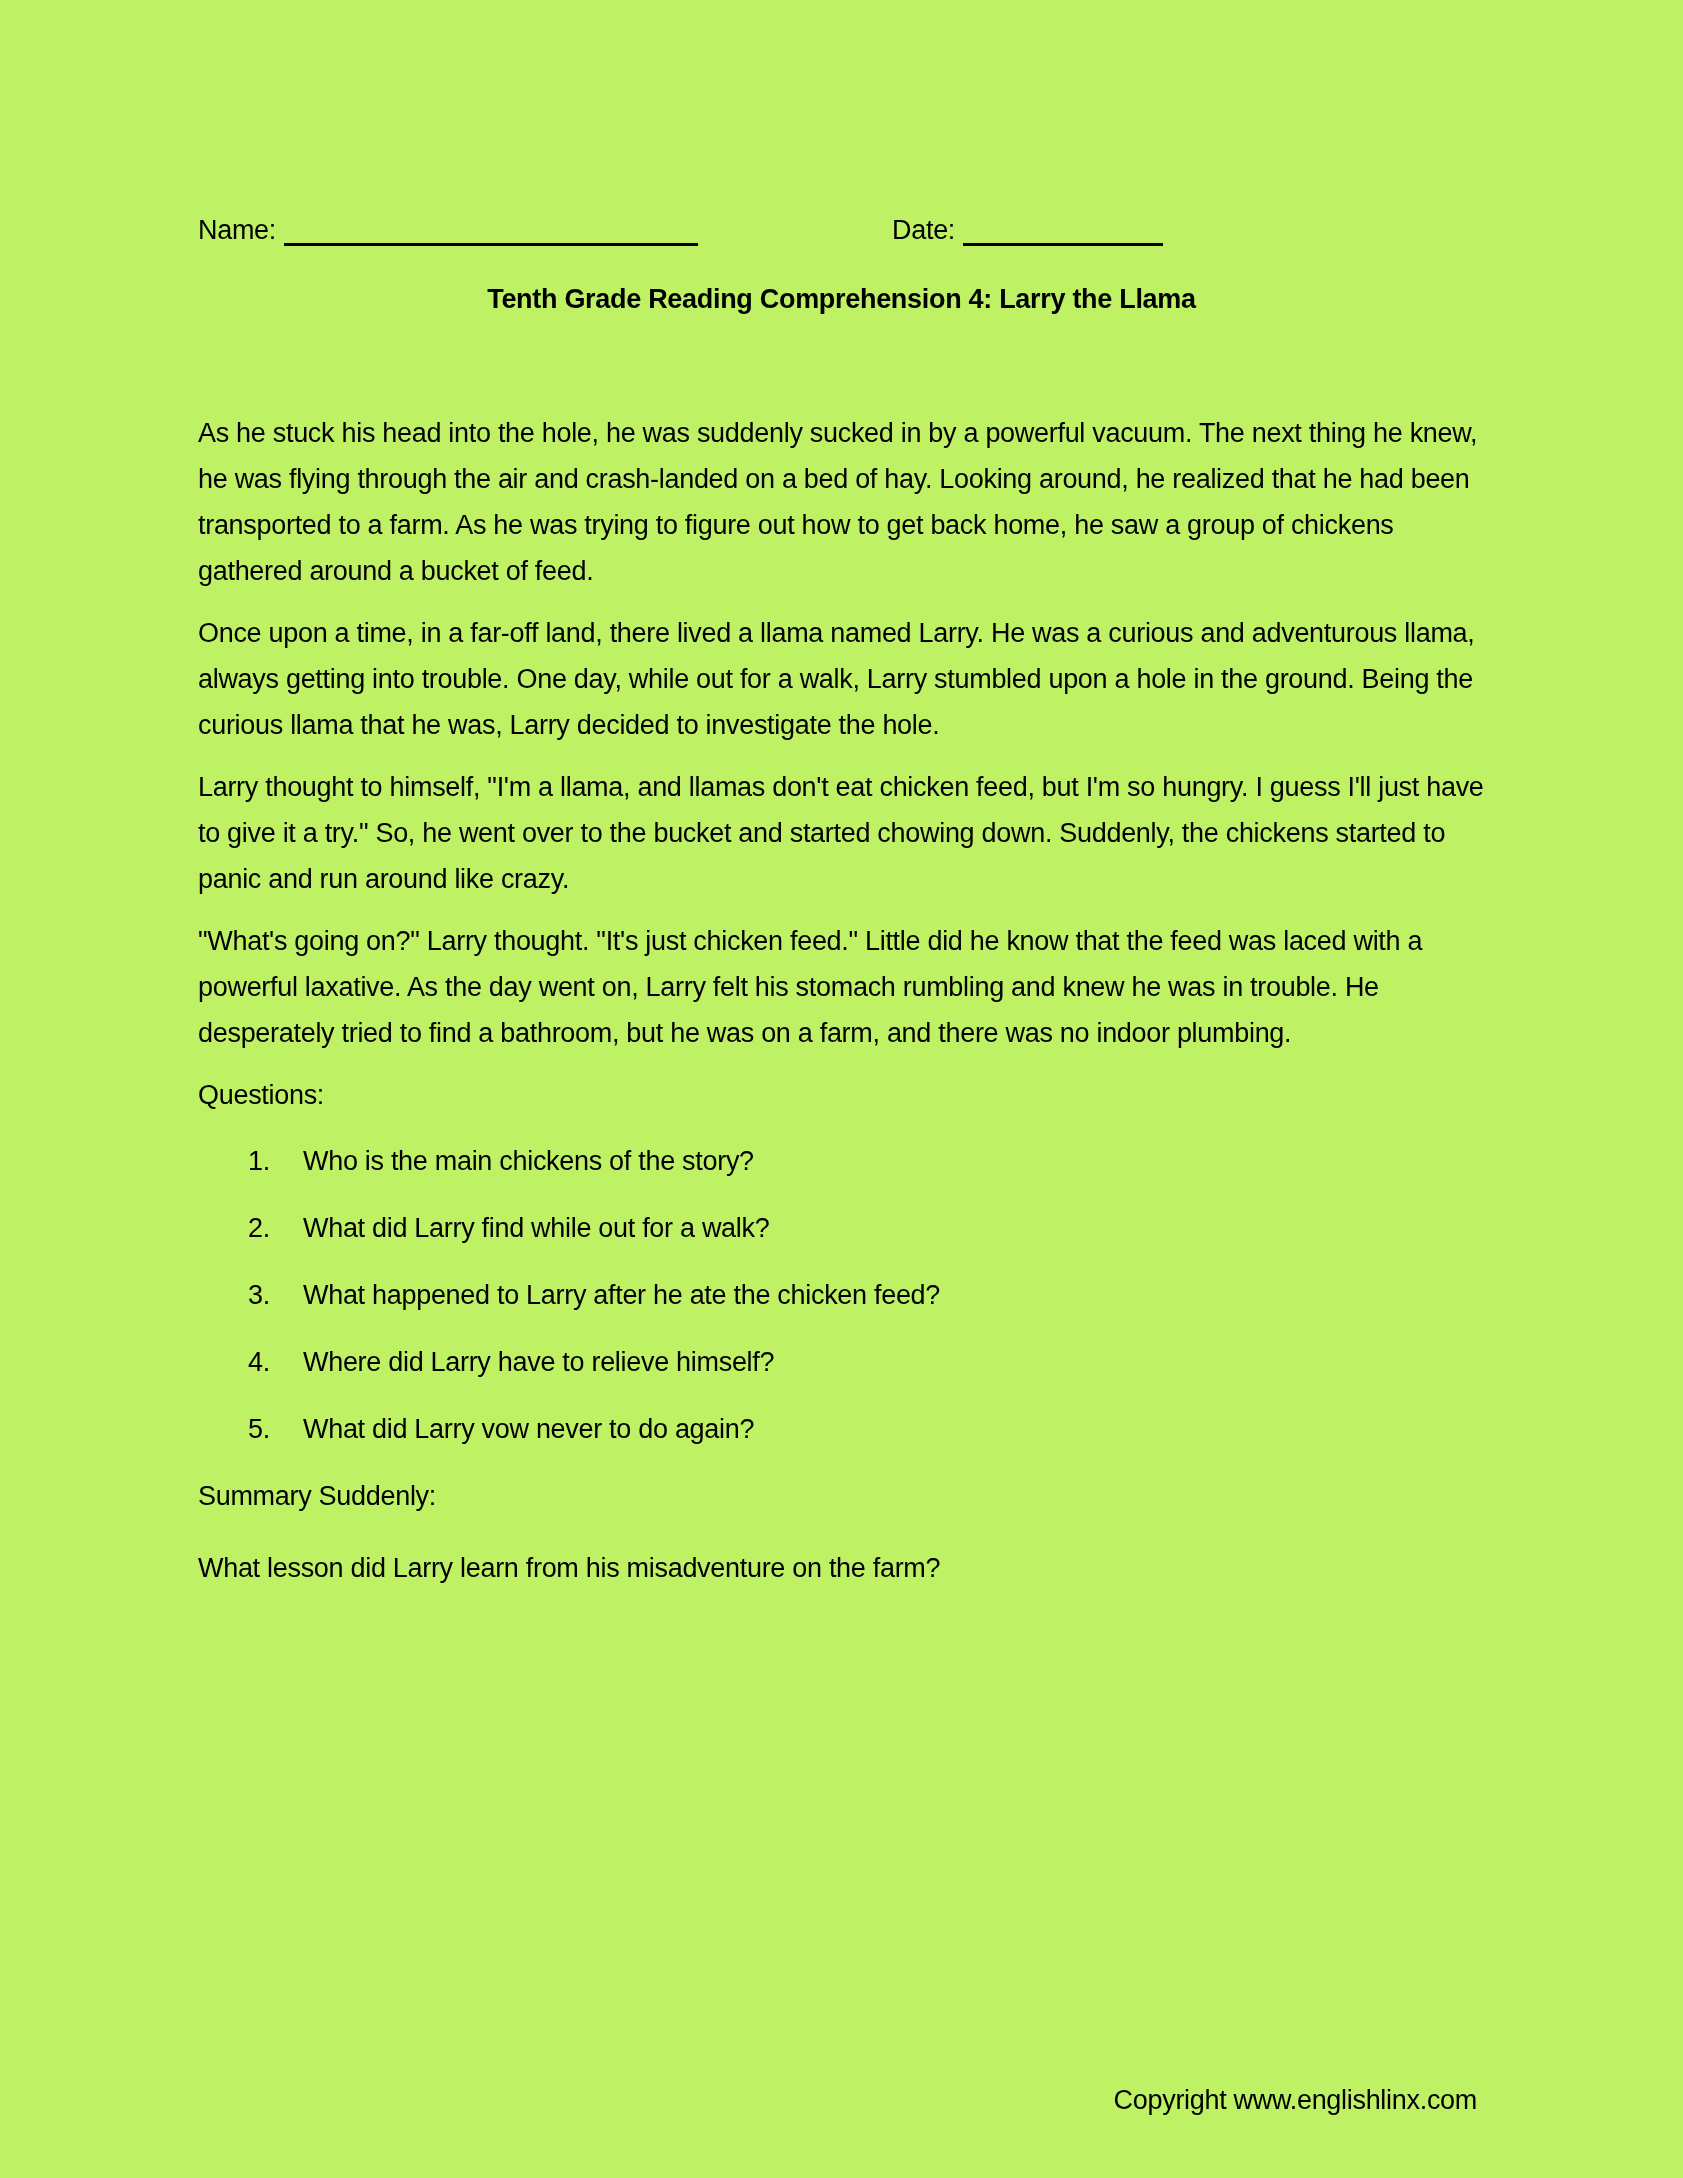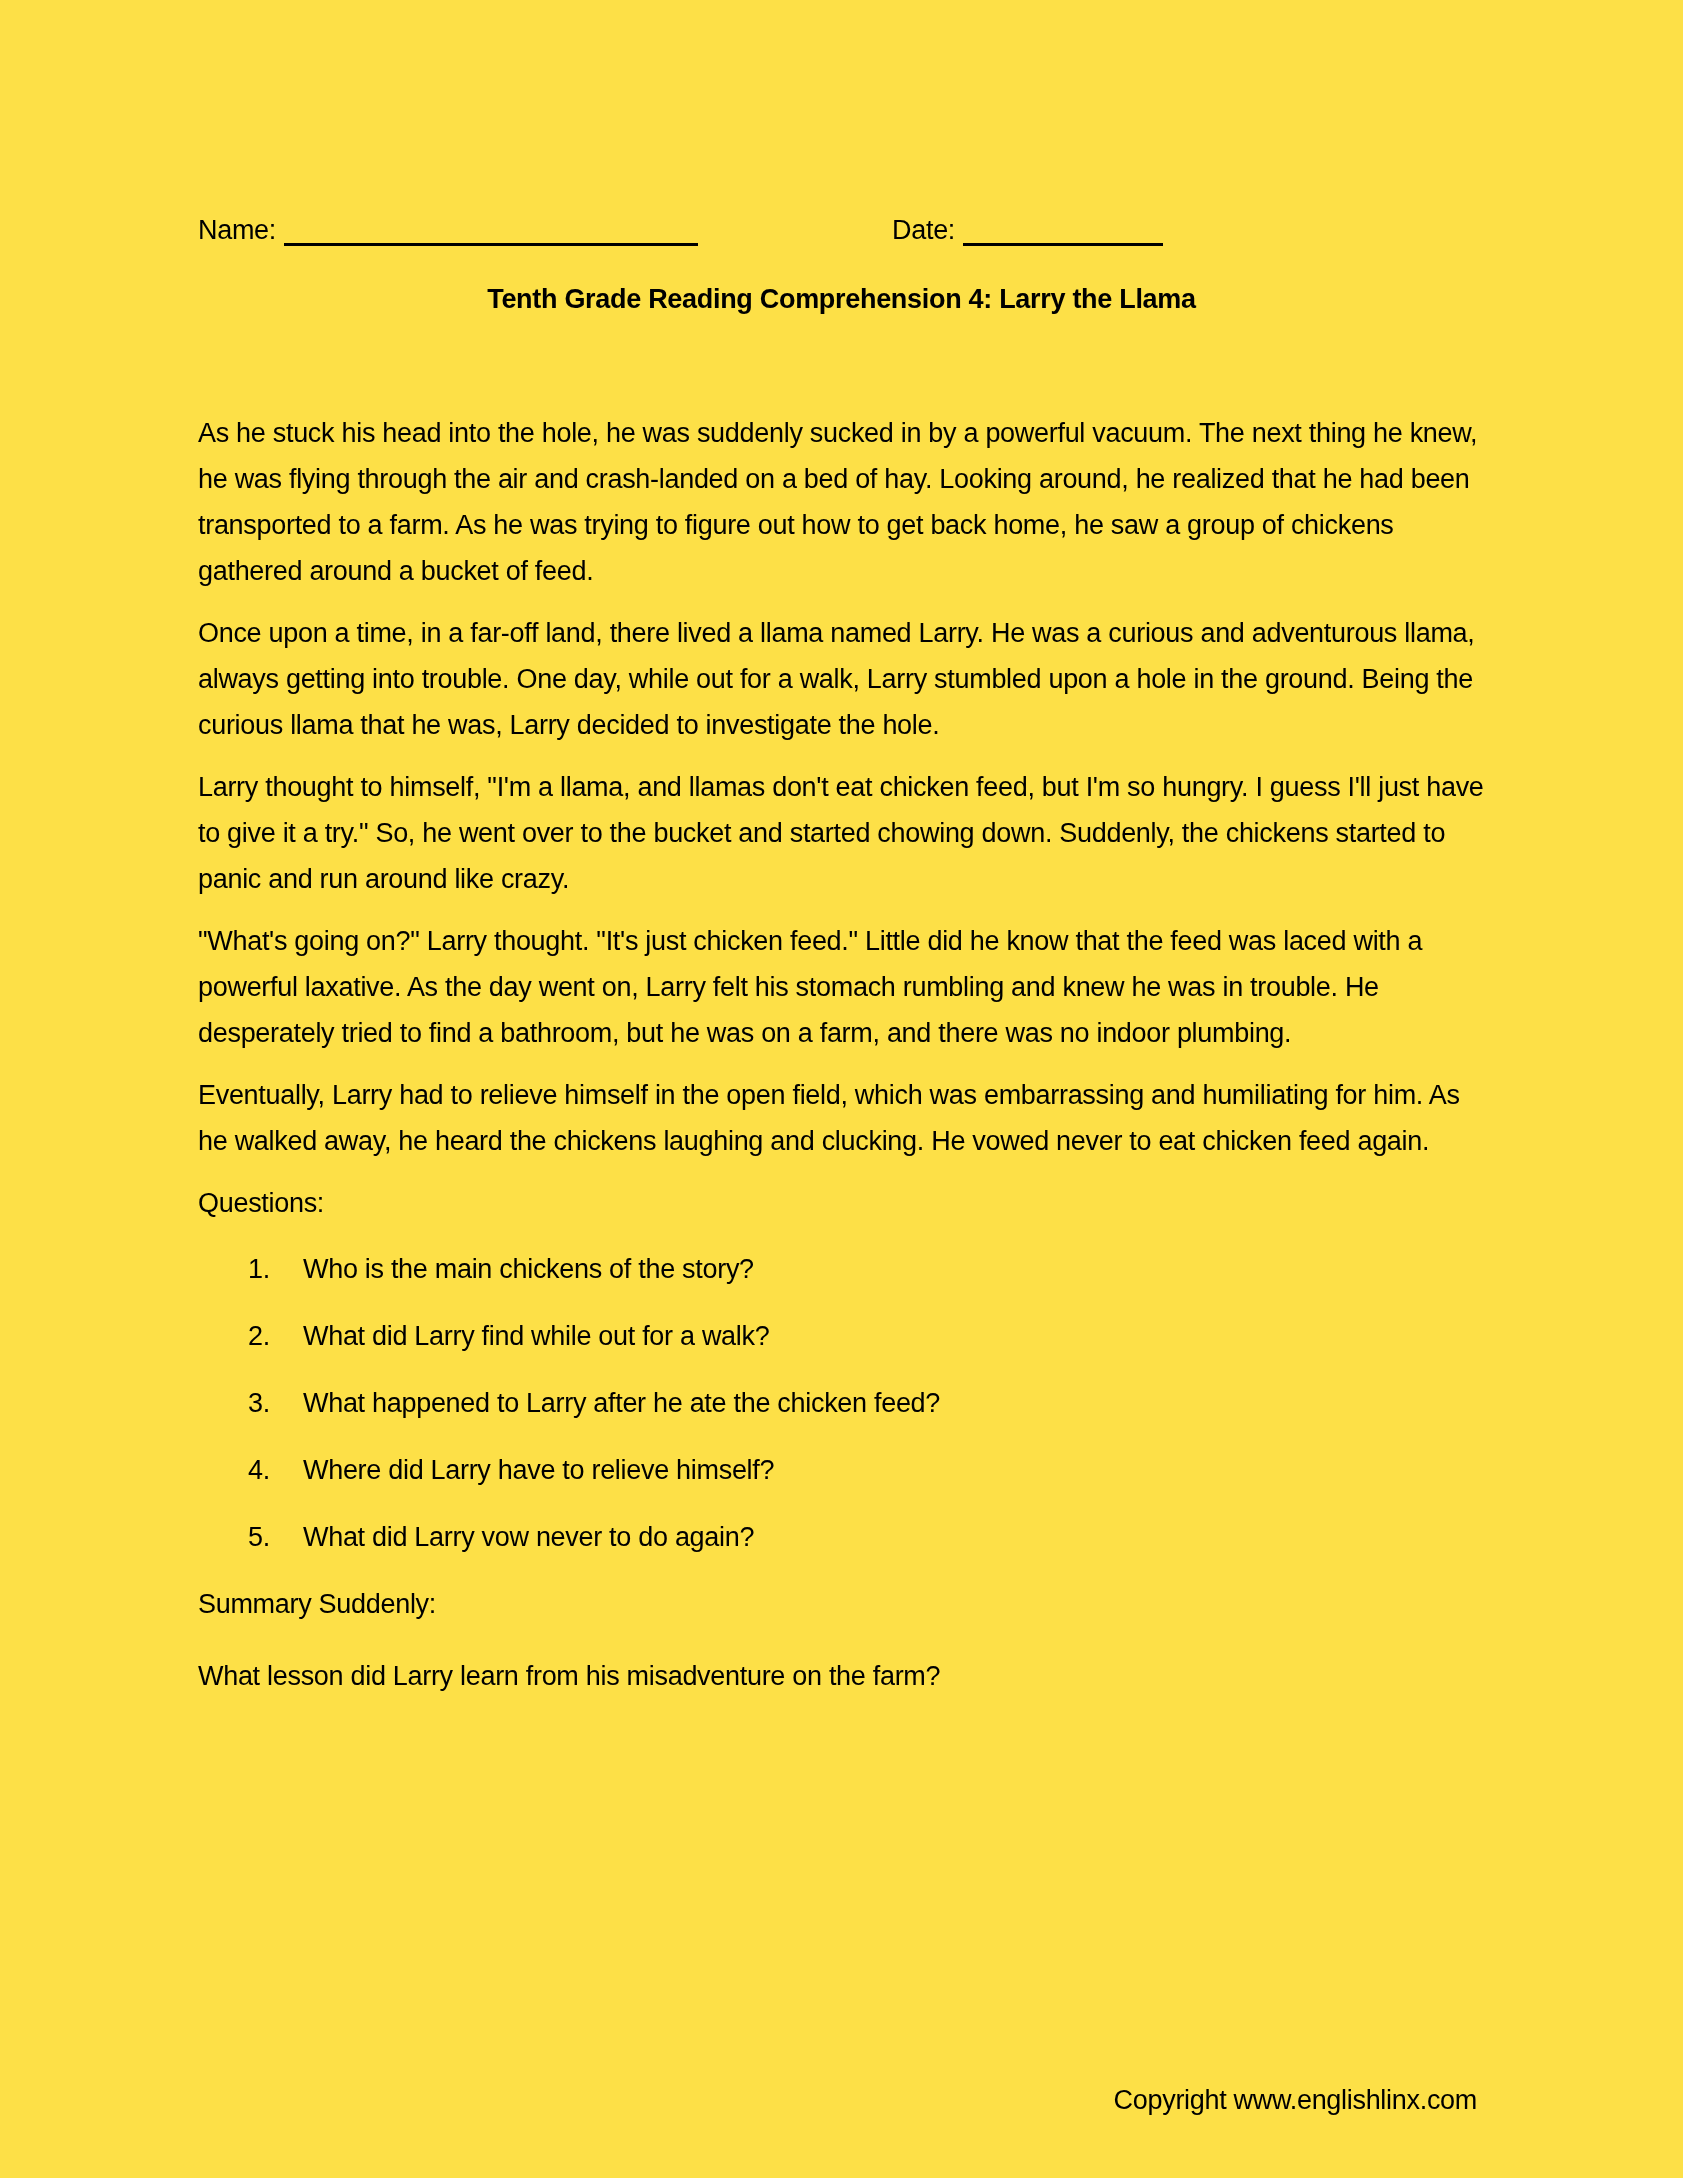--- a/index.html
+++ b/index.html
@@ -4,21 +4,21 @@
 <style>
   html, body {
     margin: 0;
     padding: 0;
     background: #ffffff;
   }
   .page {
     position: relative;
     width: 1683px;
     height: 2178px;
-    background: #fde047;
+    background: #bef264;
     color: #000000;
     font-family: "Liberation Sans", "DejaVu Sans", sans-serif;
     font-size: 27px;
     letter-spacing: -0.3px;
     overflow: hidden;
   }
   .content {
     position: absolute;
     left: 198px;
     top: 206px;
@@ -100,21 +100,20 @@
       </div>
     </div>
 
     <div class="doc-title">Tenth Grade Reading Comprehension 4: Larry the Llama</div>
 
     <div class="story">
       <p class="para">As he stuck his head into the hole, he was suddenly sucked in by a powerful vacuum. The next thing he knew, he was flying through the air and crash-landed on a bed of hay. Looking around, he realized that he had been transported to a farm. As he was trying to figure out how to get back home, he saw a group of chickens gathered around a bucket of feed.</p>
       <p class="para">Once upon a time, in a far-off land, there lived a llama named Larry. He was a curious and adventurous llama, always getting into trouble. One day, while out for a walk, Larry stumbled upon a hole in the ground. Being the curious llama that he was, Larry decided to investigate the hole.</p>
       <p class="para">Larry thought to himself, "I'm a llama, and llamas don't eat chicken feed, but I'm so hungry. I guess I'll just have to give it a try." So, he went over to the bucket and started chowing down. Suddenly, the chickens started to panic and run around like crazy.</p>
       <p class="para">"What's going on?" Larry thought. "It's just chicken feed." Little did he know that the feed was laced with a powerful laxative. As the day went on, Larry felt his stomach rumbling and knew he was in trouble. He desperately tried to find a bathroom, but he was on a farm, and there was no indoor plumbing.</p>
-      <p class="para">Eventually, Larry had to relieve himself in the open field, which was embarrassing and humiliating for him. As he walked away, he heard the chickens laughing and clucking. He vowed never to eat chicken feed again.</p>
     </div>
 
     <div class="questions-label">Questions:</div>
 
     <div class="question-list">
       <div class="question-item">
         <span class="question-number">1.</span>
         <span class="question-text">Who is the main chickens of the story?</span>
       </div>
       <div class="question-item">

